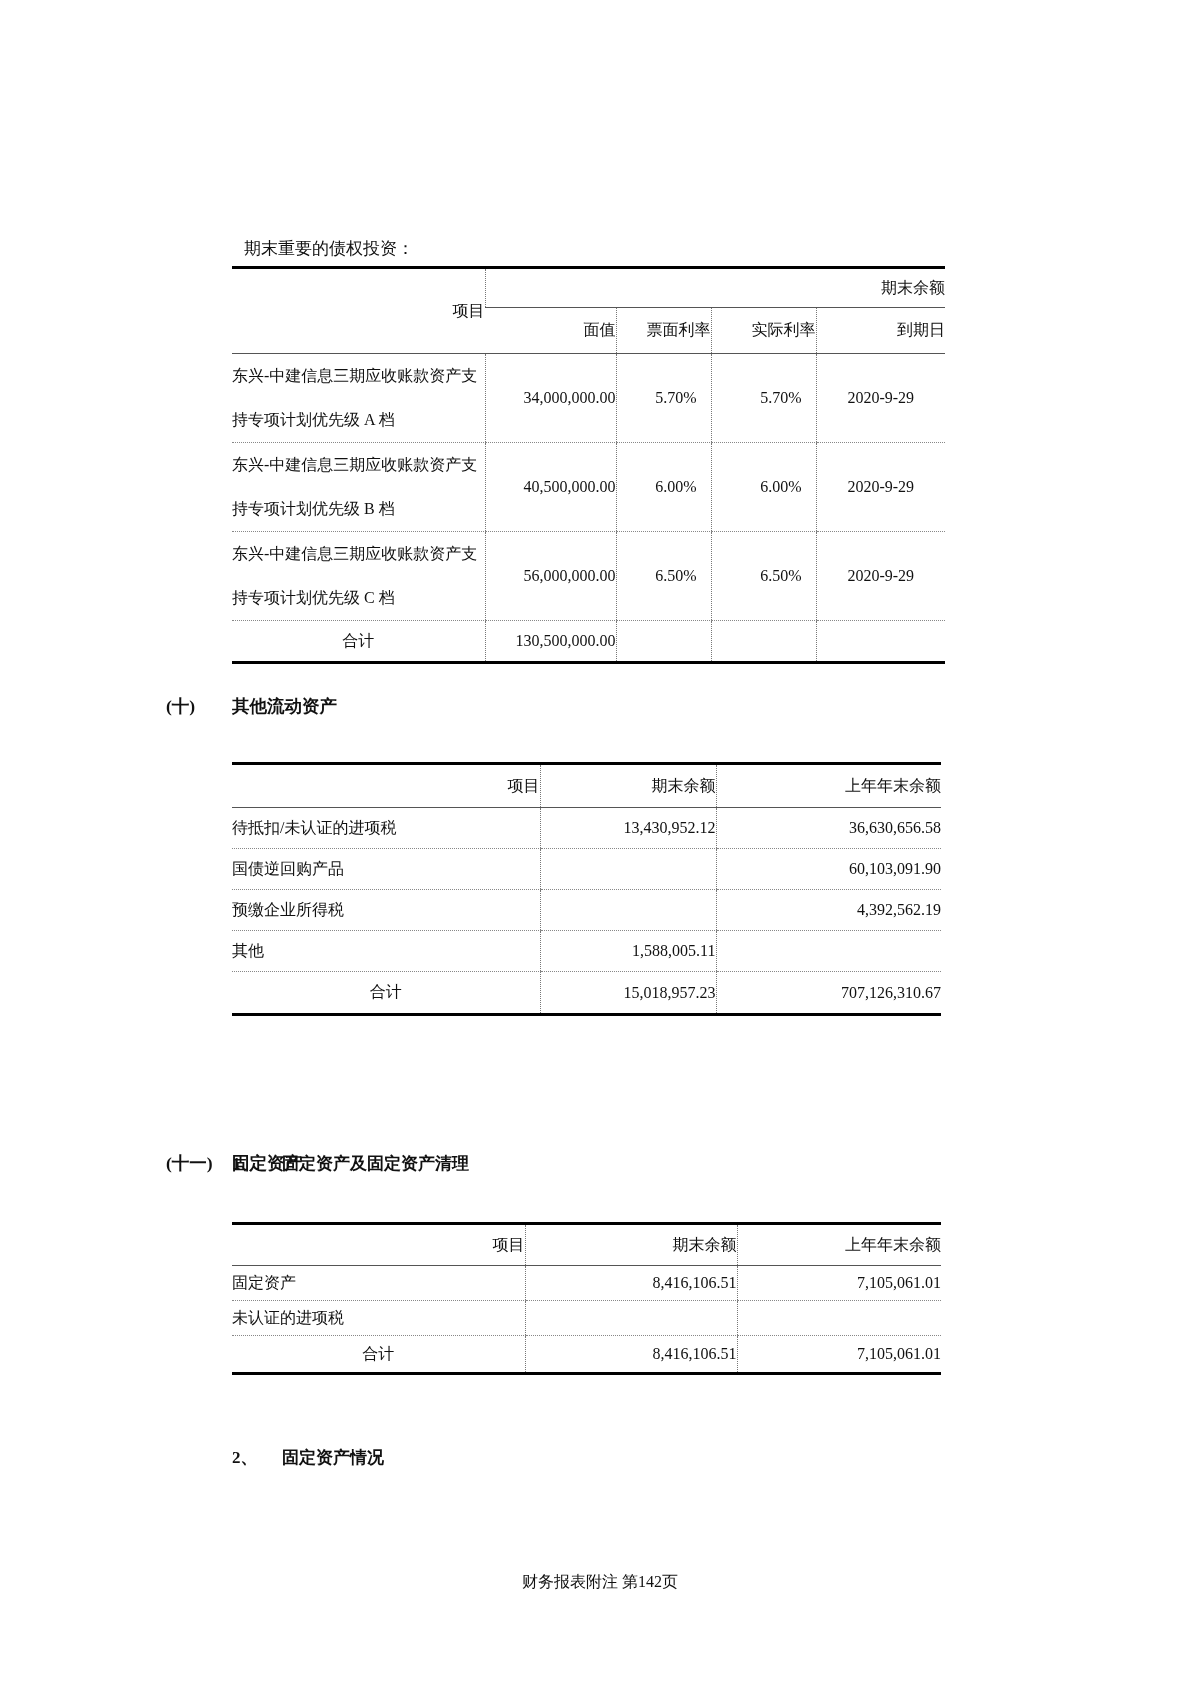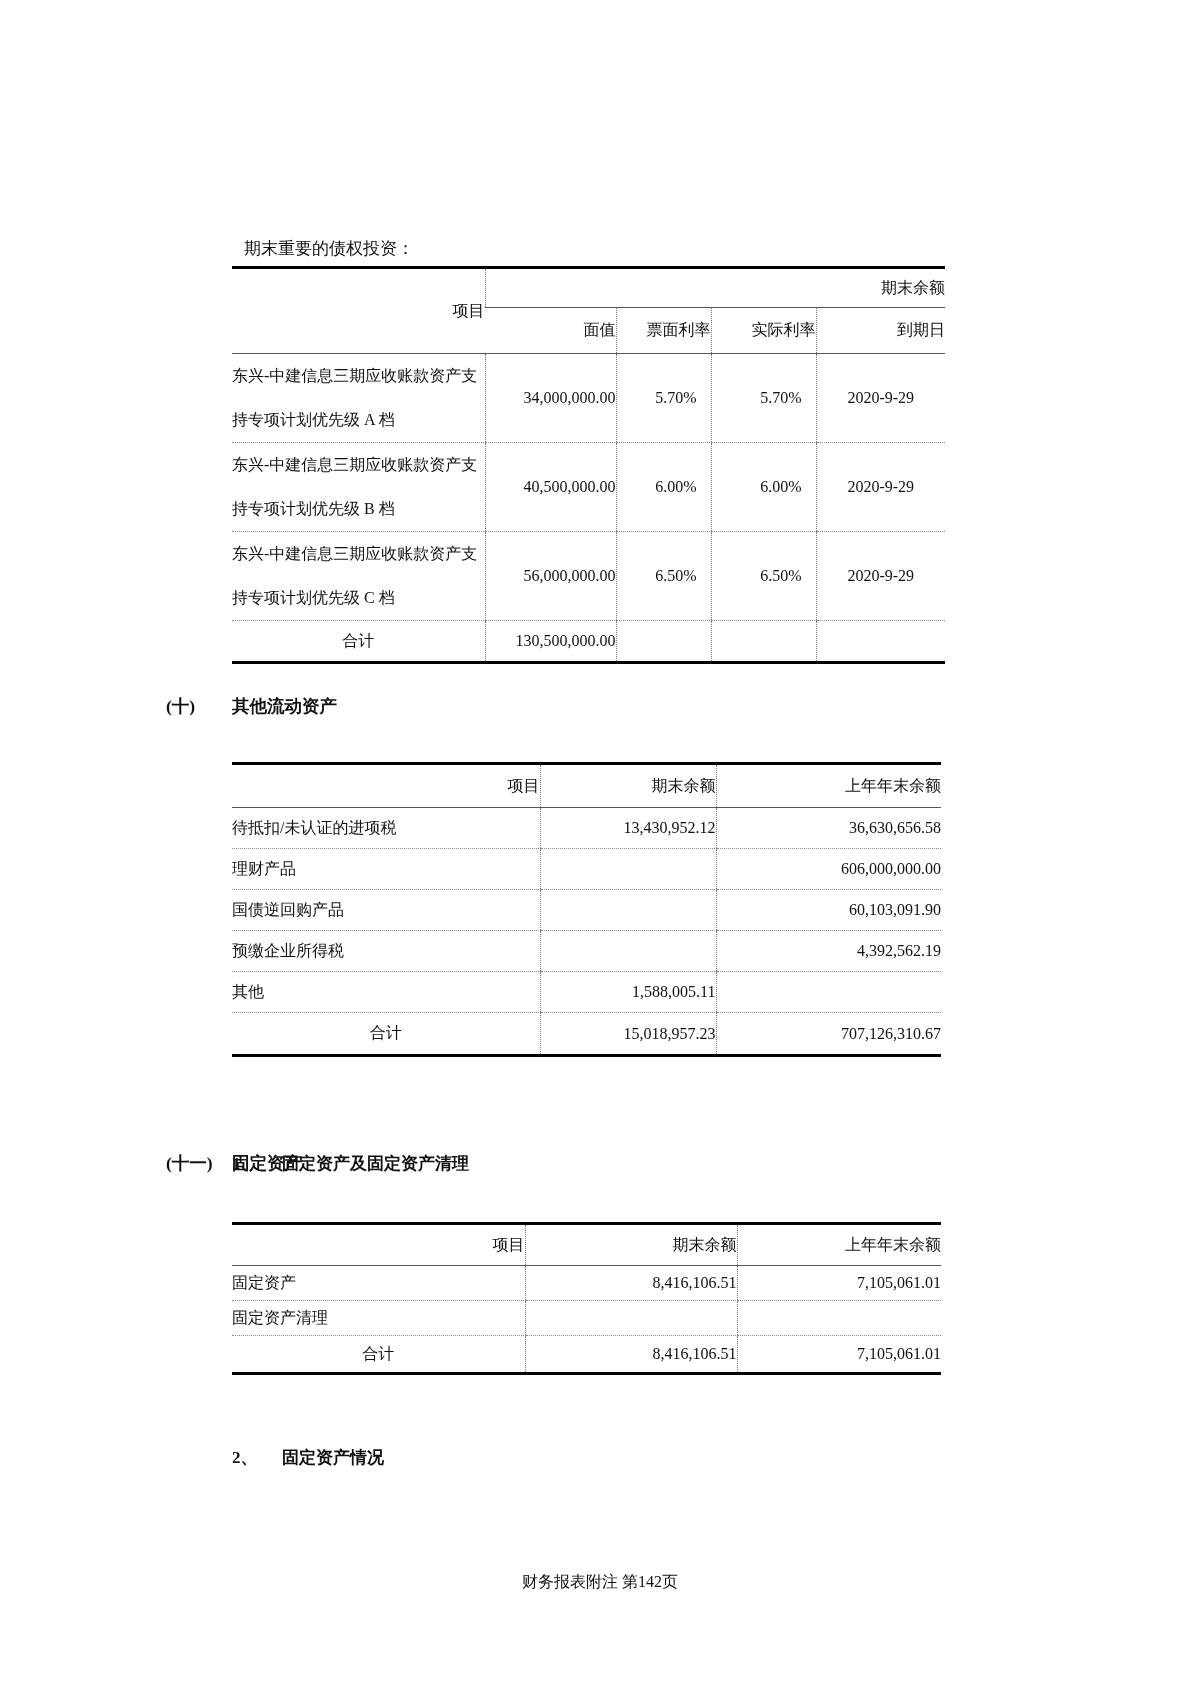--- a/index.html
+++ b/index.html
@@ -142,25 +142,20 @@
       <th class="ac">项目</th>
       <th class="ac">期末余额</th>
       <th class="ac">上年年末余额</th>
     </tr>
     <tr class="data">
       <td class="al">待抵扣/未认证的进项税</td>
       <td class="ar2">13,430,952.12</td>
       <td class="ar2">36,630,656.58</td>
     </tr>
     <tr class="data">
-      <td class="al">理财产品</td>
-      <td class="ar2"></td>
-      <td class="ar2">606,000,000.00</td>
-    </tr>
-    <tr class="data">
       <td class="al">国债逆回购产品</td>
       <td class="ar2"></td>
       <td class="ar2">60,103,091.90</td>
     </tr>
     <tr class="data">
       <td class="al">预缴企业所得税</td>
       <td class="ar2"></td>
       <td class="ar2">4,392,562.19</td>
     </tr>
     <tr class="data">
@@ -197,21 +192,21 @@
       <th class="ac">项目</th>
       <th class="ac">期末余额</th>
       <th class="ac">上年年末余额</th>
     </tr>
     <tr class="data">
       <td class="al">固定资产</td>
       <td class="ar2">8,416,106.51</td>
       <td class="ar2">7,105,061.01</td>
     </tr>
     <tr class="data">
-      <td class="al">固定资产清理</td>
+      <td class="al">未认证的进项税</td>
       <td class="ar2"></td>
       <td class="ar2"></td>
     </tr>
     <tr class="total">
       <td class="ac">合计</td>
       <td class="ar2">8,416,106.51</td>
       <td class="ar2">7,105,061.01</td>
     </tr>
   </tbody>
     </table>

